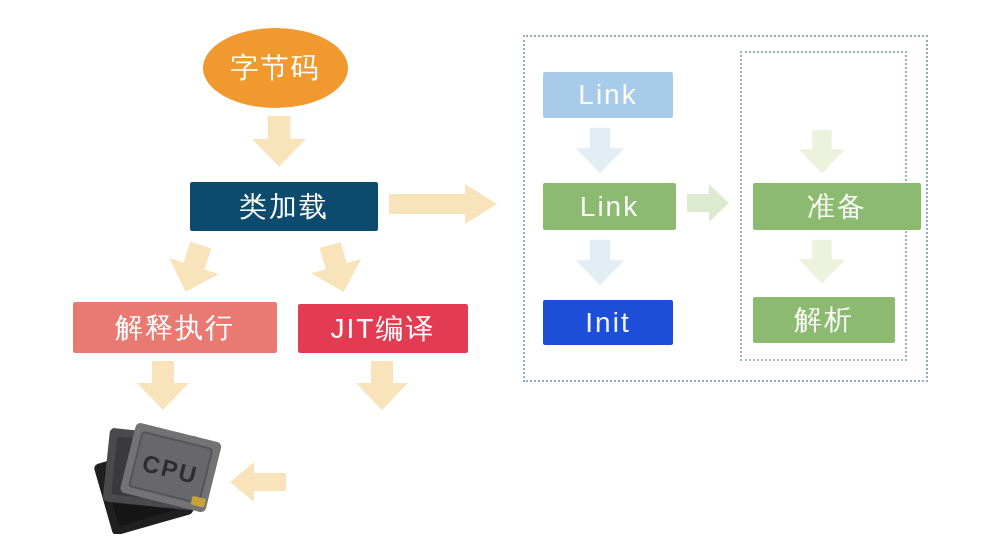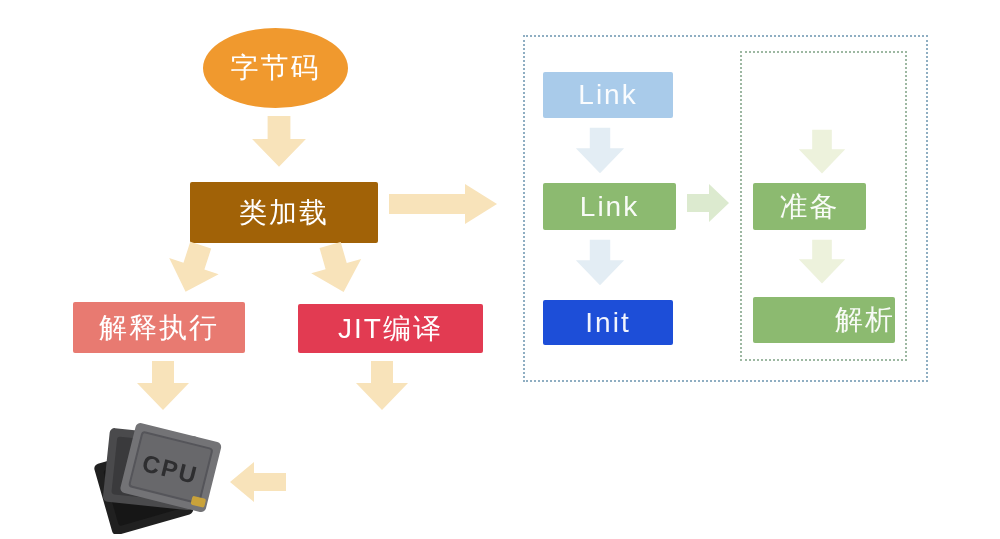--- a/index.html
+++ b/index.html
@@ -40,41 +40,41 @@
 <div class="canvas">
 
   <div class="node ellipse" style="left: 203px; top: 28px; width: 145px; height: 80px; background-color: rgb(240, 153, 46);">
     <span>字节码</span>
   </div>
 
   <svg class="arrow" style="left:250px;top:116px;" width="58" height="52" viewBox="0 0 56 50">
     <polygon points="17,0 39,0 39,22 54,22 28,49 2,22 17,22" fill="#F8E3BA"></polygon>
   </svg>
 
-  <div class="node rect" style="left: 190px; top: 182px; width: 188px; height: 61px; background-color: #a16207;">
+  <div class="node rect" style="left: 190px; top: 182px; width: 188px; height: 49px; background-color: #0c4a6e;">
     <span>类加载</span>
   </div>
 
   <svg class="arrow" style="left:388px;top:182px;" width="112" height="44" viewBox="0 0 110 44">
     <polygon points="0,12 76,12 76,2 108,22 76,42 76,32 0,32" fill="#F8E3BA"></polygon>
   </svg>
 
   <svg class="arrow" style="left:165px;top:243px;transform:rotate(18deg);" width="56" height="52" viewBox="0 0 56 50">
     <polygon points="17,0 39,0 39,22 54,22 28,49 2,22 17,22" fill="#F8E3BA"></polygon>
   </svg>
 
   <svg class="arrow" style="left:309px;top:243px;transform:rotate(-16deg);" width="56" height="52" viewBox="0 0 56 50">
     <polygon points="17,0 39,0 39,22 54,22 28,49 2,22 17,22" fill="#F8E3BA"></polygon>
   </svg>
 
-  <div class="node rect" style="left: 73px; top: 302px; width: 172px; height: 51px; background-color: rgb(232, 122, 113);">
+  <div class="node rect" style="left: 73px; top: 302px; width: 204px; height: 51px; background-color: rgb(232, 122, 113);">
     <span>解释执行</span>
   </div>
 
-  <div class="node rect" style="left: 298px; top: 304px; width: 185px; height: 49px; background-color: rgb(226, 59, 82); text-align: center;">
+  <div class="node rect" style="left: 298px; top: 304px; width: 170px; height: 49px; background-color: rgb(226, 59, 82); text-align: center;">
     <span>JIT编译</span>
   </div>
 
   <svg class="arrow" style="left:135px;top:360px;" width="56" height="52" viewBox="0 0 56 50">
     <polygon points="17,0 39,0 39,22 54,22 28,49 2,22 17,22" fill="#F8E3BA"></polygon>
   </svg>
 
   <svg class="arrow" style="left:354px;top:360px;" width="56" height="52" viewBox="0 0 56 50">
     <polygon points="17,0 39,0 39,22 54,22 28,49 2,22 17,22" fill="#F8E3BA"></polygon>
   </svg>
@@ -129,25 +129,25 @@
     <polygon points="0,12 22,12 22,2 42,21 22,40 22,30 0,30" fill="#DCEACF"></polygon>
   </svg>
 
   <div class="dashed-box" style="left: 740px; top: 51px; width: 167px; height: 310px; border-color: rgb(157, 184, 162);"></div>
 
 
   <svg class="arrow" style="left:797px;top:128px;" width="50" height="48" viewBox="0 0 56 50">
     <polygon points="17,0 39,0 39,22 54,22 28,49 2,22 17,22" fill="#EDF2DC"></polygon>
   </svg>
 
-  <div class="node rect soft-text" style="left: 753px; top: 183px; width: 113px; height: 47px; background-color: rgb(140, 186, 112); text-align: center;">
+  <div class="node rect soft-text" style="left: 753px; top: 183px; width: 168px; height: 47px; background-color: rgb(140, 186, 112); text-align: center;">
     <span>准备</span>
   </div>
 
   <svg class="arrow" style="left:797px;top:238px;" width="50" height="48" viewBox="0 0 56 50">
     <polygon points="17,0 39,0 39,22 54,22 28,49 2,22 17,22" fill="#EDF2DC"></polygon>
   </svg>
 
-  <div class="node rect soft-text" style="left: 753px; top: 297px; width: 142px; height: 46px; background-color: rgb(140, 186, 112); justify-content: flex-end;">
+  <div class="node rect soft-text" style="left: 753px; top: 297px; width: 142px; height: 46px; background-color: rgb(140, 186, 112);">
     <span>解析</span>
   </div>
 
 </div>
 
 </body></html>

